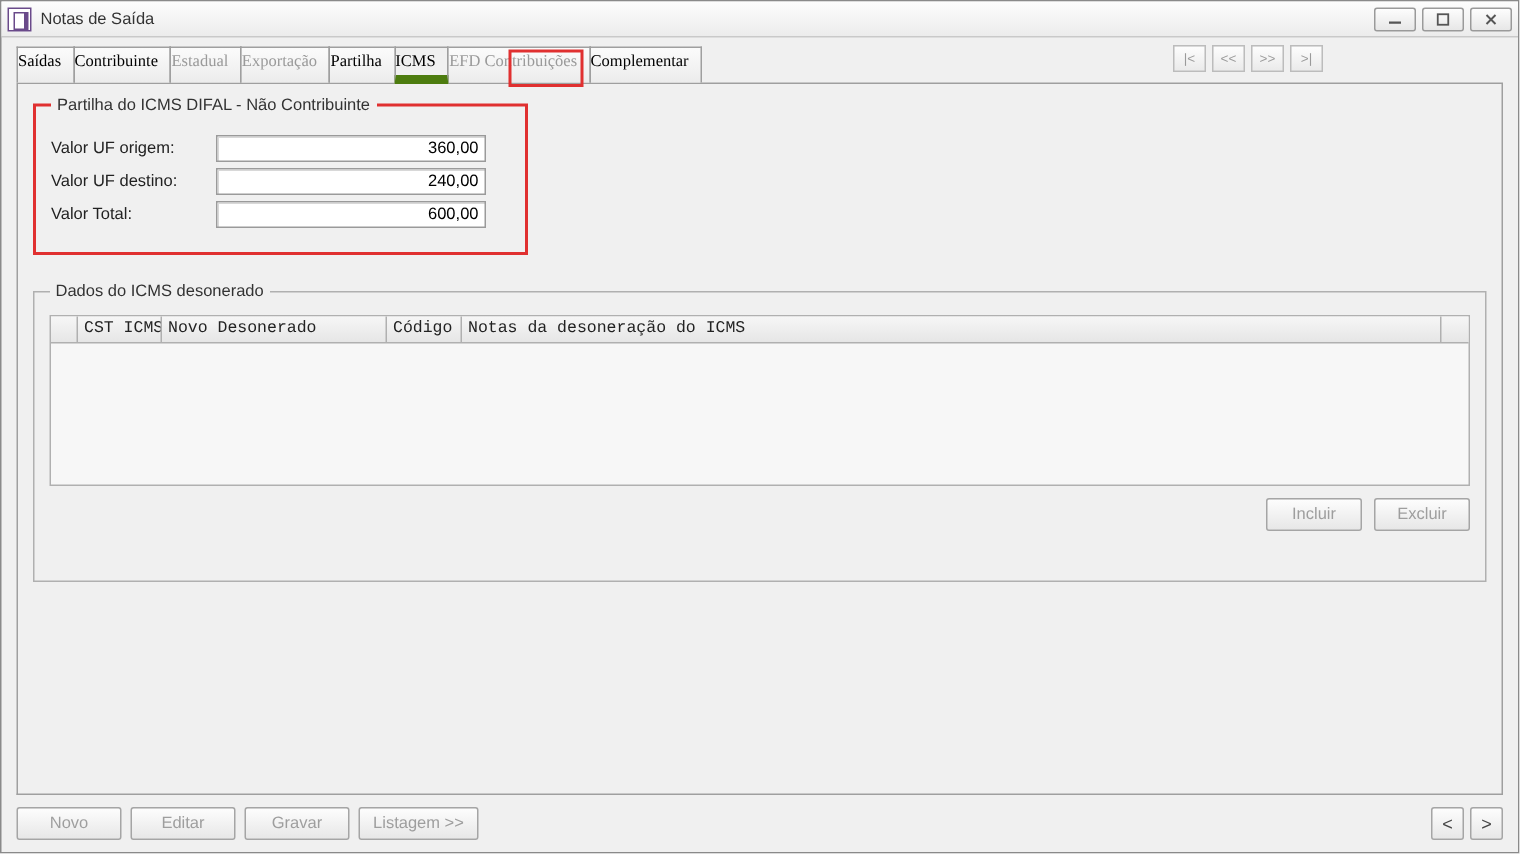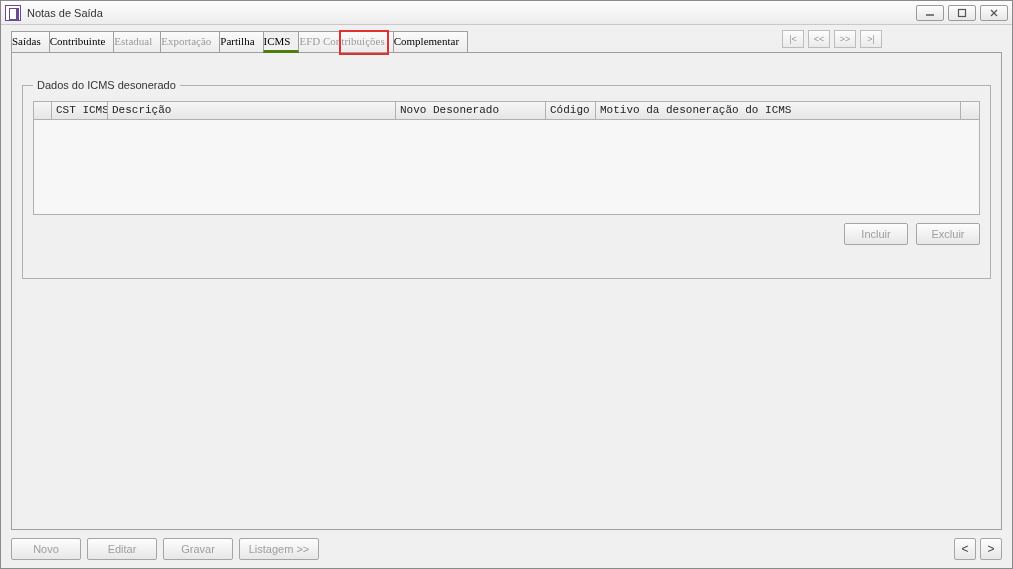--- a/index.html
+++ b/index.html
@@ -76,21 +76,21 @@
     background: linear-gradient(#fbfbfb,#ececec);
     margin-right:-1px;
     position:relative;
     cursor:default;
     color:#000;
     font-family:Liberation Serif, serif;
   }
   .tab.disabled { color:#9a9a9a; }
   .tab.active {
     background:#f0f0f0;
-    border-bottom:3px solid #4d7c0f;
+    border-bottom:6px solid #4d7c0f;
     margin-bottom:-1px;
     z-index:2;
   }
   .nav-arrows {
     position:absolute;
     right:120px;
     top:-1px;
     display:flex; gap:4px;
   }
   .nav-btn {
@@ -246,31 +246,45 @@
         <div class="nav-btn">&lt;&lt;</div>
         <div class="nav-btn">&gt;&gt;</div>
         <div class="nav-btn">&gt;|</div>
       </div>
     </div>
 
     <div class="page">
 
       <div class="highlight-tab" id="hl-tab" style="left: 327.234px; top: -23px; width: 49.5px; height: 25px;"></div>
 
+      <fieldset class="highlight-fieldset">
+        <legend>Partilha do ICMS DIFAL - Não Contribuinte</legend>
+        <div class="form-row">
+          <label>Valor UF origem:</label>
+          <input class="val-field" readonly="" value="360,00" style="">
+        </div>
+        <div class="form-row">
+          <label>Valor UF destino:</label>
+          <input class="val-field" readonly="" value="240,00" style="">
+        </div>
+        <div class="form-row">
+          <label>Valor Total:</label>
+          <input class="val-field" readonly="" value="600,00" style="">
+        </div>
+      </fieldset>
 
       <fieldset class="desonerado" style="height:200px;">
         <legend>Dados do ICMS desonerado</legend>
         <div class="grid-wrap">
           <div class="grid-header">
             <div class="col rowhdr"></div>
             <div class="col" style="width:56px">CST ICMS</div>
-            <div class="col" style="width:288px">Descrição</div>
             <div class="col" style="width:150px">Novo Desonerado</div>
             <div class="col" style="width:50px">Código</div>
-            <div class="col" style="flex:1">Motivo da desoneração do ICMS</div>
+            <div class="col" style="flex:1">Notas da desoneração do ICMS</div>
             <div class="col" style="width:18px;border-right:none"></div>
           </div>
         </div>
         <div class="action-row">
           <div class="btn disabled">Incluir</div>
           <div class="btn disabled">Excluir</div>
         </div>
       </fieldset>
 
     </div>

